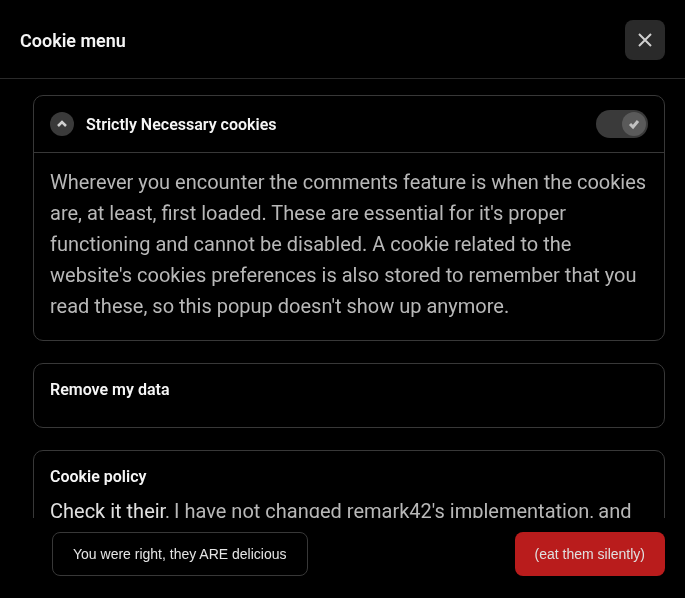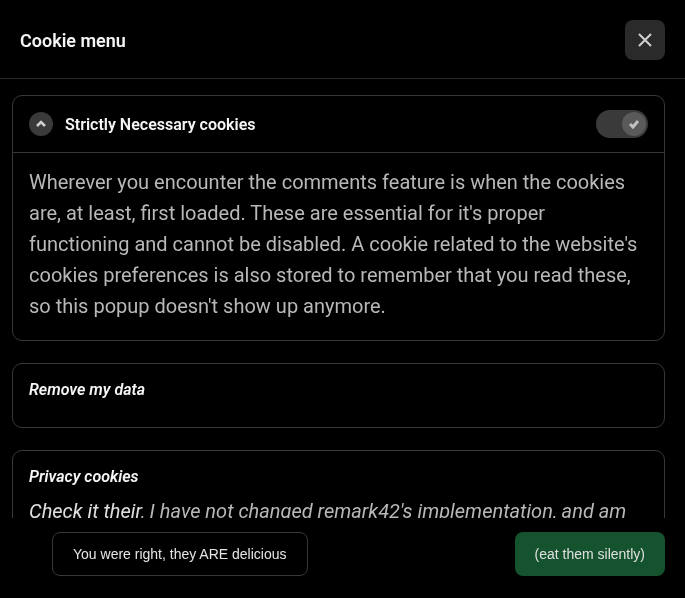--- a/index.html
+++ b/index.html
@@ -52,21 +52,21 @@
     .close-btn svg {
       width: 14px;
       height: 14px;
       stroke: #d0d0d0;
       stroke-width: 2;
     }
     
     .modal-body {
       flex: 1;
       overflow-y: auto;
-      padding: 16px 20px 6px 12px;
+      padding: 16px 20px 6px 33px;
     }
     
     .card {
       border: 1px solid #383838;
       border-radius: 10px;
       margin-bottom: 22px;
       overflow: hidden;
     }
     
     .card-header {
@@ -136,21 +136,20 @@
       stroke-width: 3;
       fill: none;
     }
     
     .card-body {
       padding: 14px 16px 18px 16px;
     }
     
     .card-body-inline {
       padding: 16px 16px 18px 16px;
-      font-style: italic;
     }
     
     .card-body-inline .card-title {
       margin-bottom: 10px;
       display: block;
     }
     
     .card-text {
       font-size: 20px;
       line-height: 1.55;
@@ -180,21 +179,21 @@
       margin-left: 32px;
     }
     
     .btn-outline {
       background: transparent;
       color: #e5e5e5;
       border: 1px solid #383838;
     }
     
     .btn-solid {
-      background: #14532d;
+      background: #b91c1c;
       color: #e0e0e0;
     }
     
     
     .modal-body::-webkit-scrollbar {
       width: 8px;
     }
     .modal-body::-webkit-scrollbar-track {
       background: #0a0a0a;
     }
@@ -241,21 +240,21 @@
     </div>
 
     <div class="card">
       <div class="card-body-inline">
         <div class="card-title">Remove my data</div>
       </div>
     </div>
 
     <div class="card">
       <div class="card-body-inline">
-        <div class="card-title">Privacy cookies</div>
+        <div class="card-title">Cookie policy</div>
         <p class="card-text"><span class="link">Check it their</span><span>, I have not changed remark42's implementation, and am using their docker compose solution.</span></p>
       </div>
     </div>
 
   </div>
 
   <div class="modal-footer">
     <button class="btn btn-outline">You were right, they ARE delicious</button>
     <button class="btn btn-solid">(eat them silently)</button>
   </div>

